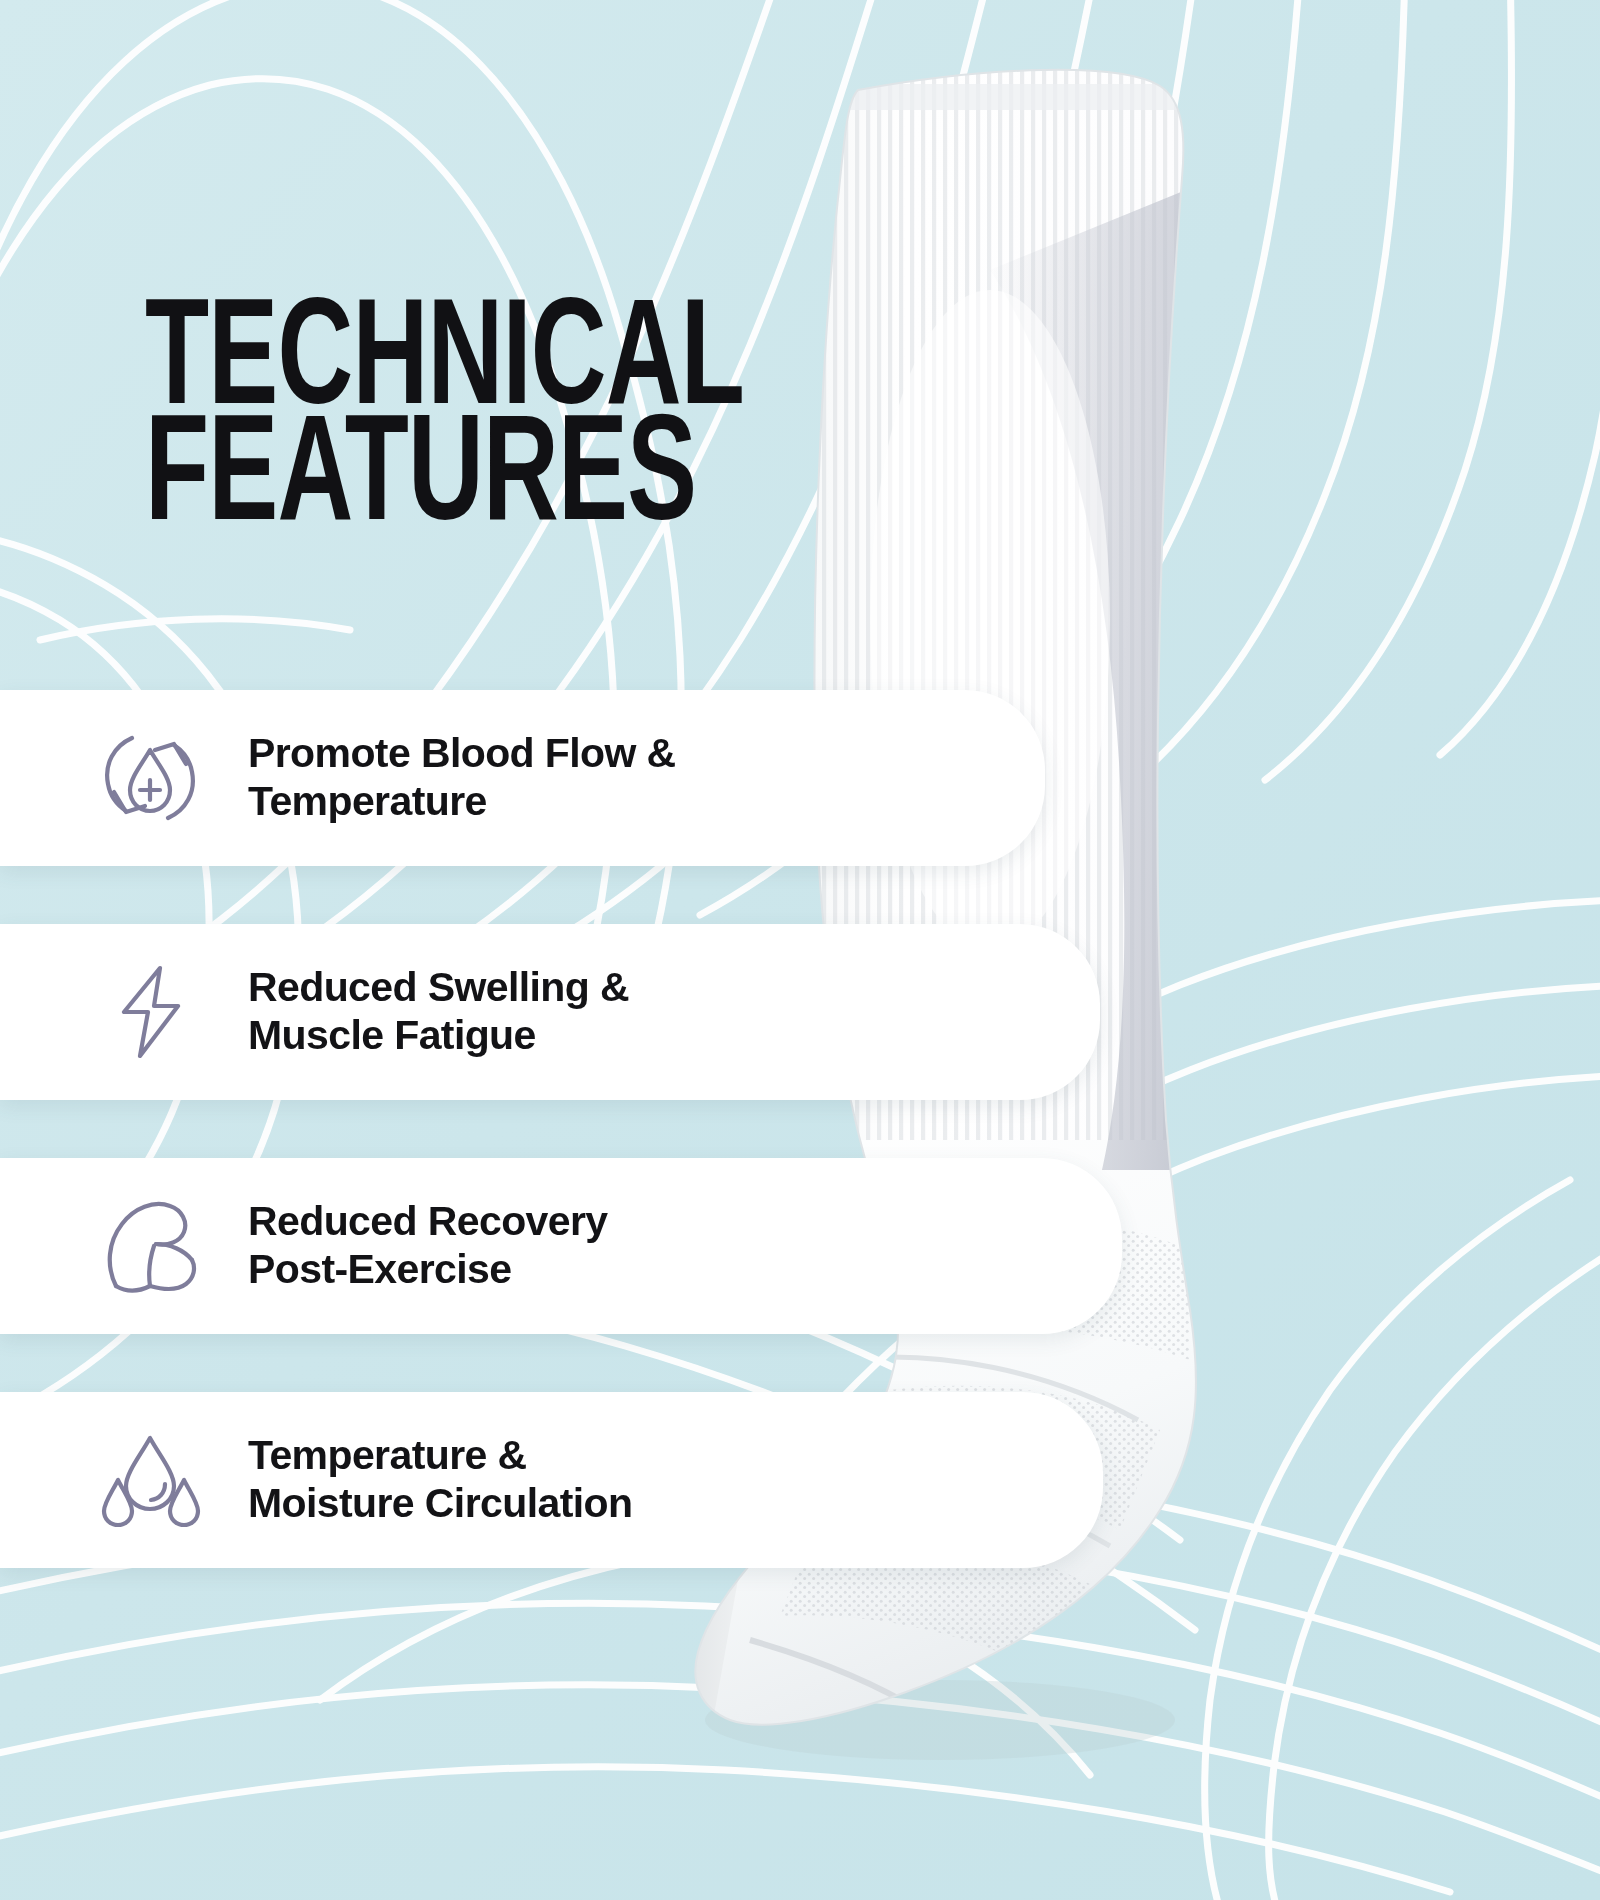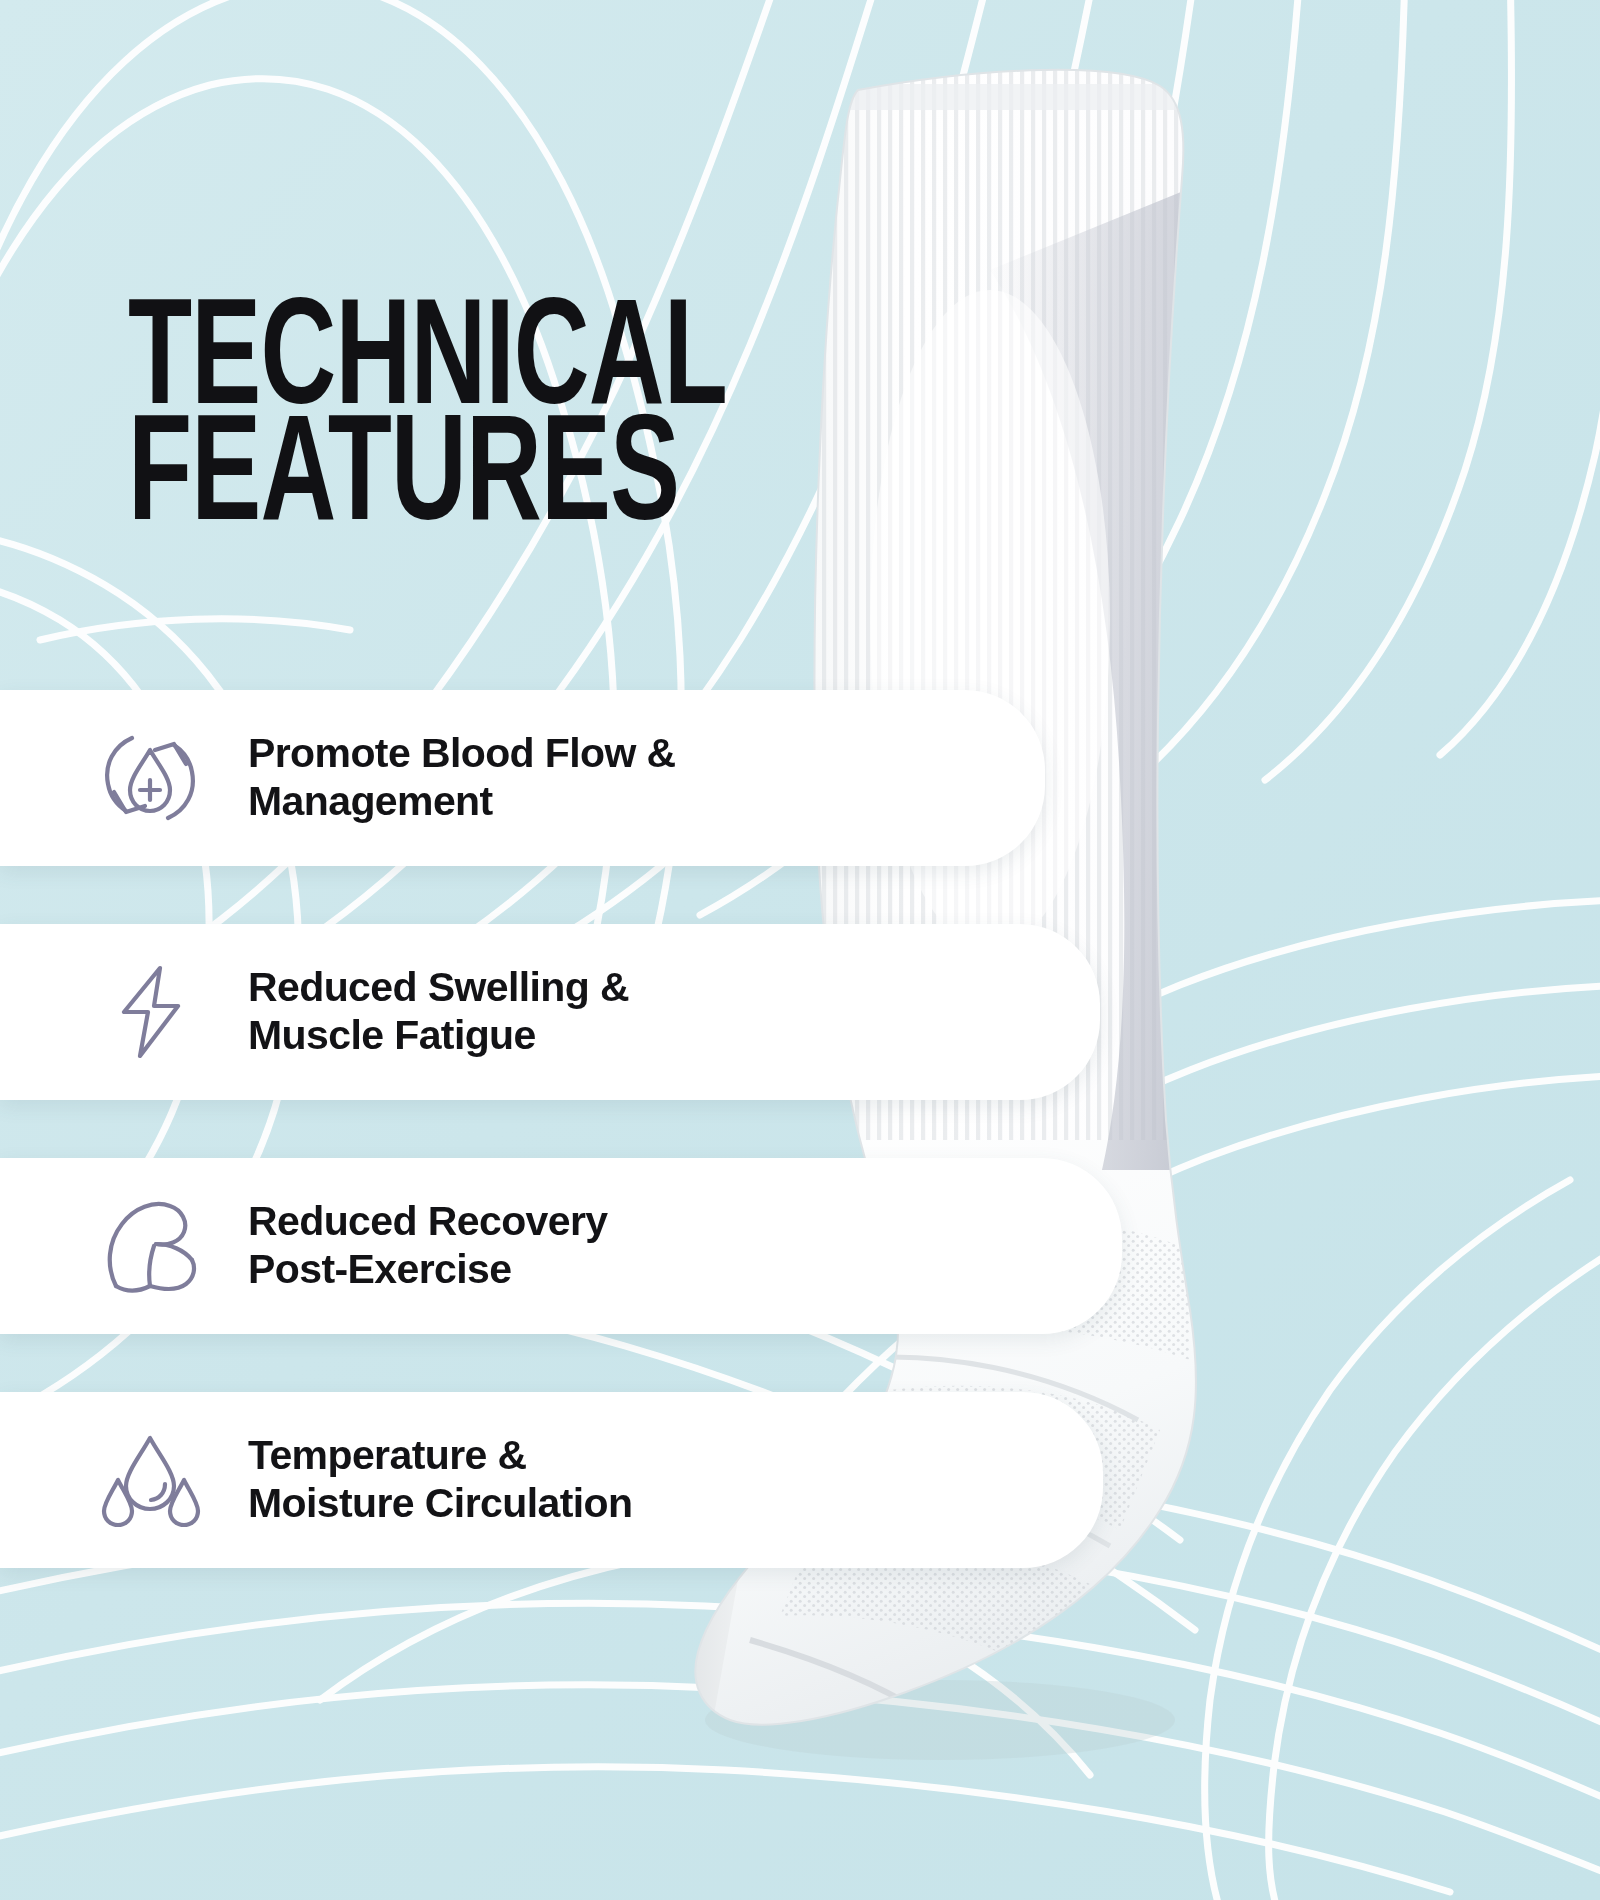--- a/index.html
+++ b/index.html
@@ -22,21 +22,21 @@
   #sock-photo {
     position:absolute;
     left:690px; top:60px;
     width:830px; height:1790px;
     pointer-events:none;
   }
 
   
   #heading {
     position:absolute;
-    left:128px; top:286px;
+    left:145px; top:286px;
     width:720px;
     z-index:6;
   }
   #heading .line {
     display:block;
     font-family:"Liberation Sans Narrow","Liberation Sans", sans-serif;
     font-weight:700;
     font-size:128px;
     line-height:0.86;
     letter-spacing:-1px;
@@ -249,21 +249,21 @@
           <polyline points="16,66 28,86 47,80"></polyline>
           <path d="M70 92 C 88 84, 98 66, 94 46 C 92 34, 85 25, 76 19"></path>
           <polyline points="88,38 76,18 57,24"></polyline>
           <path d="M52 24 C 44 38, 32 52, 32 64 C 32 76, 41 85, 52 85 C 63 85, 72 76, 72 64 C 72 52, 60 38, 52 24 Z"></path>
           <line x1="52" y1="54" x2="52" y2="74"></line>
           <line x1="42" y1="64" x2="62" y2="64"></line>
         </svg>
       </div>
       <div class="feature-label">
         <span>Promote Blood Flow &amp;</span><br>
-        <span>Management</span>
+        <span>Temperature</span>
       </div>
     </div>
 
     <div class="feature-card w2">
       <div class="feature-icon">
         <svg viewBox="0 0 104 104" width="104" height="104" fill="none" stroke="#7f7d9b" stroke-width="4.2" stroke-linecap="round" stroke-linejoin="round">
           <path d="M62 8 L26 52 L50 52 L42 96 L80 46 L56 46 Z"></path>
         </svg>
       </div>
       <div class="feature-label">

